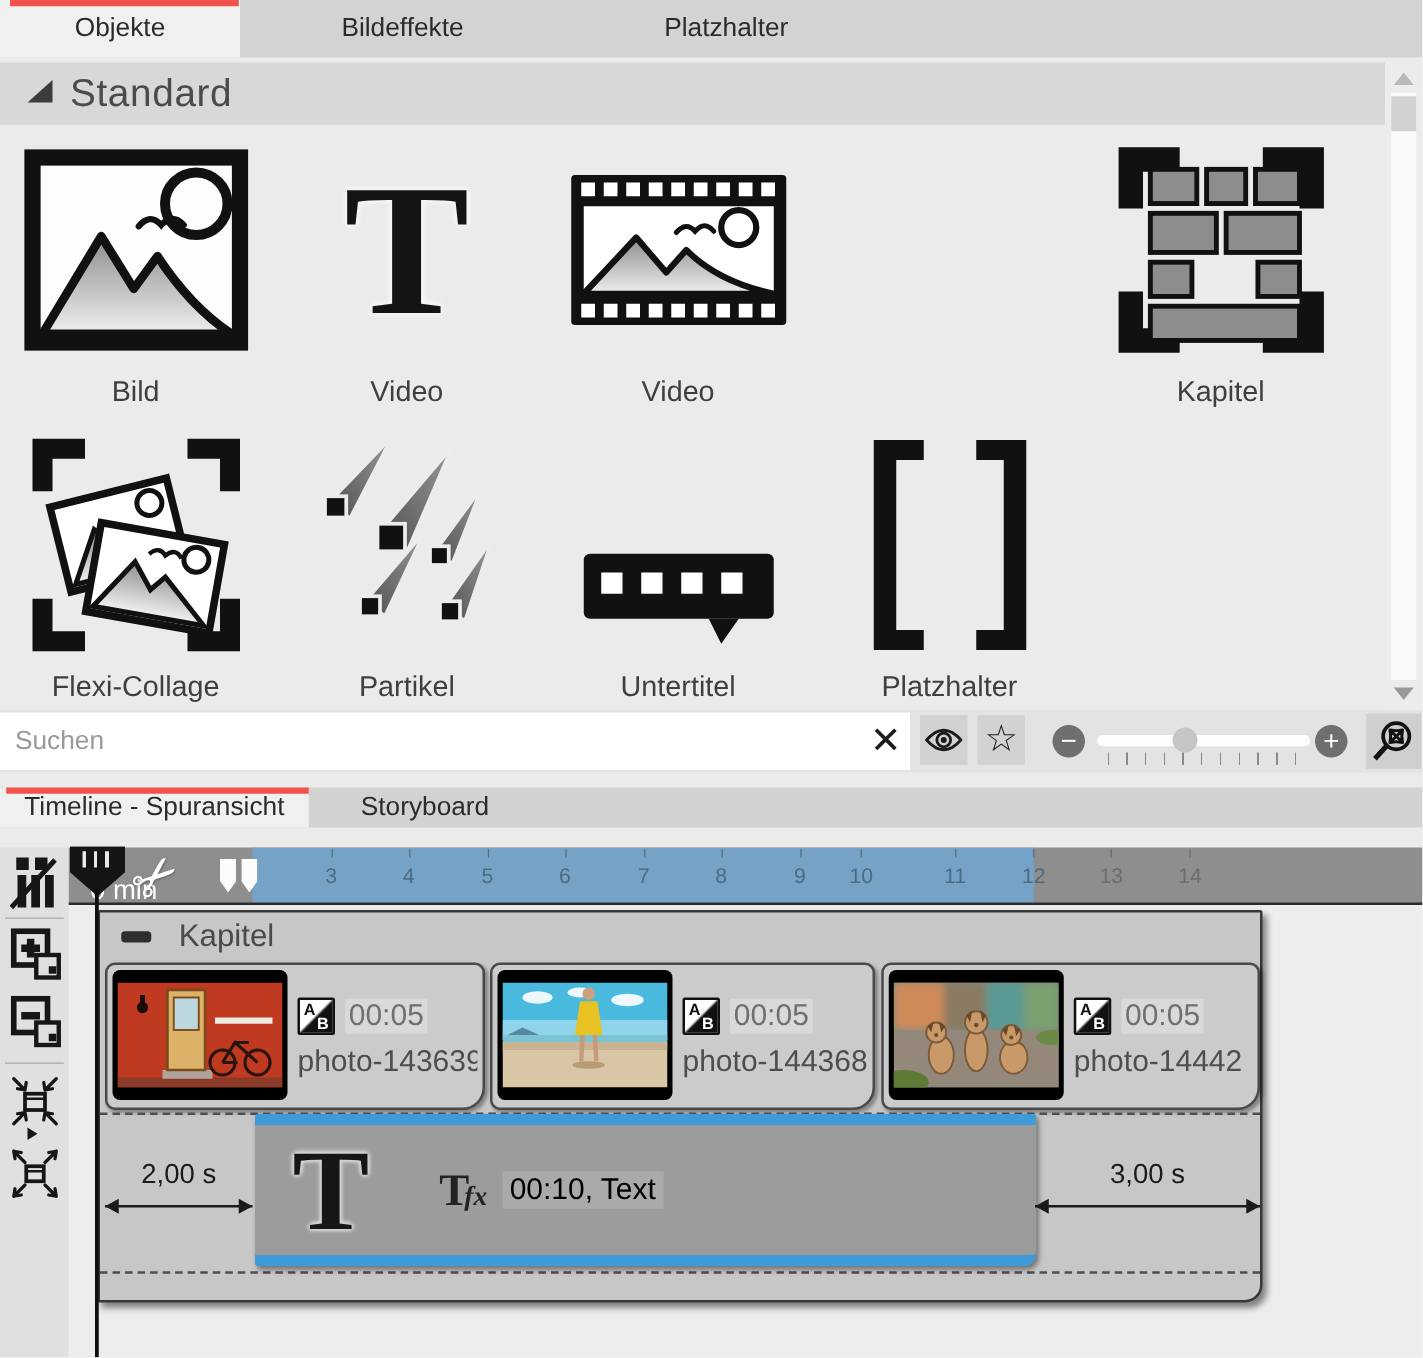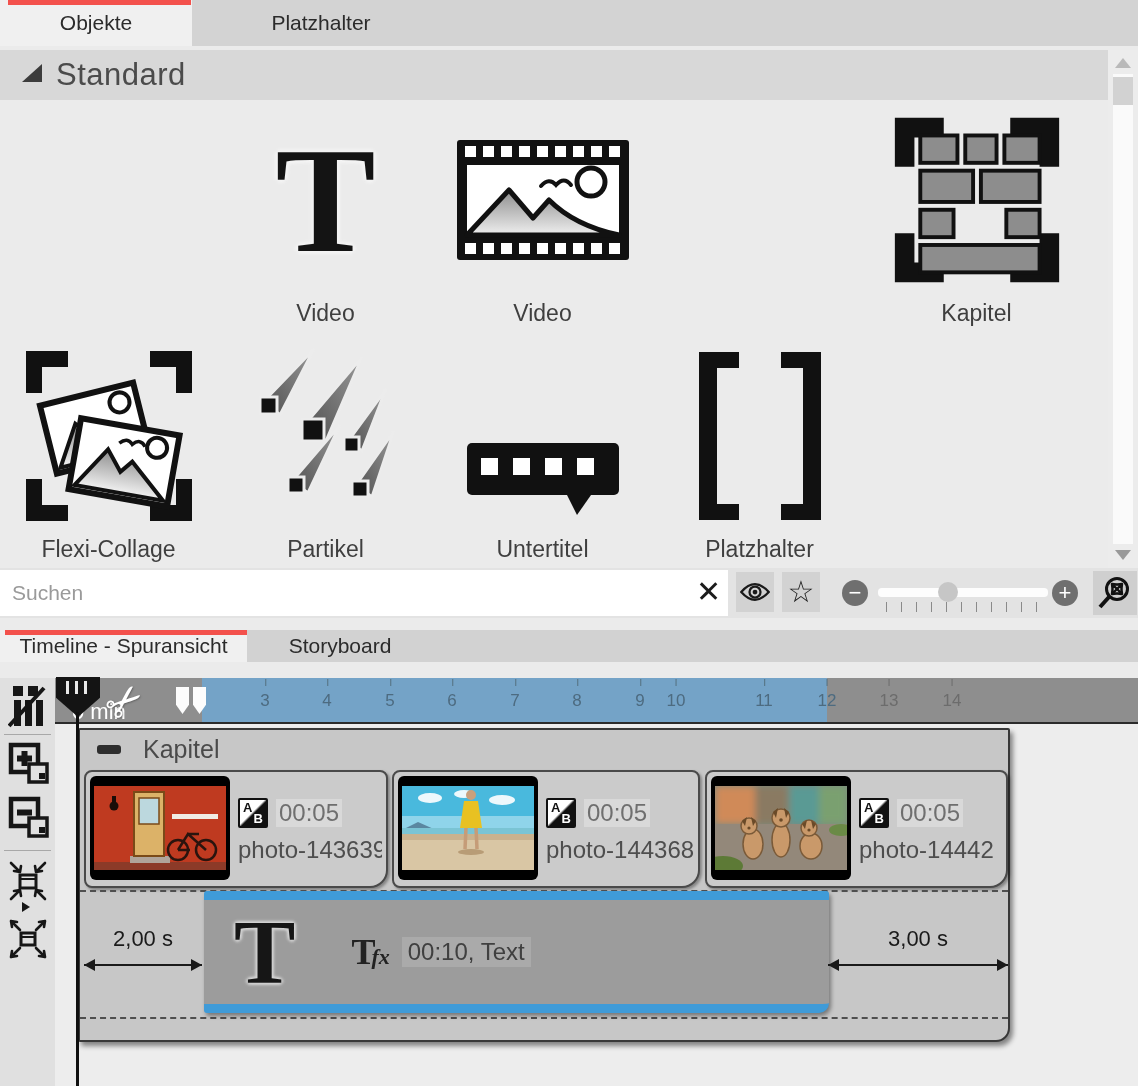--- a/index.html
+++ b/index.html
@@ -66,21 +66,21 @@
   .tb-btn{position:absolute;left:8px;cursor:pointer;}
   .tb-sep{position:absolute;left:4px;width:47px;height:1px;background:#a8a8a8;}
 
   .ruler{position:absolute;left:55px;top:678px;width:1083px;height:44px;background:#8e8e8e;
          border-bottom:2px solid #2b2b2b;overflow:hidden;cursor:pointer;}
   .ruler-sel{position:absolute;left:147px;top:0;width:625px;height:100%;background:#74a3c7;}
   .rnum{position:absolute;top:0;height:100%;transform:translateX(-50%);font-size:17px;color:#4d6b80;padding-top:13px;}
   .rnum::before{content:"";position:absolute;top:1px;left:50%;width:1px;height:7px;background:#54707f;}
   .rnum.gray{color:#6c6c6c}.rnum.gray::before{background:#6c6c6c}
   .n0{left:210px}.n1{left:272px}.n2{left:335px}.n3{left:397px}.n4{left:460px}.n5{left:522px}
-  .n6{left:585px}.n7{left:621px}.n8{left:709px}.n9{left:772px}.n10{left:834px}.n11{left:897px}
+  .n6{left:585px}.n7{left:634px}.n8{left:709px}.n9{left:772px}.n10{left:834px}.n11{left:897px}
 
   .ph-head{position:absolute;left:56px;top:677px;width:44px;height:40px;background:#141414;z-index:6;cursor:grab;
            clip-path:polygon(0 0,100% 0,100% 52%,50% 100%,0 52%);}
   .ph-head::before{content:"";position:absolute;left:10px;top:4px;right:10px;height:13px;
            background:repeating-linear-gradient(90deg,#e8e8e8 0 3px,transparent 3px 9px);}
   .ph-line{position:absolute;left:76px;top:712px;width:3px;height:374px;background:#0f0f0f;z-index:6;}
   .zero-label{position:absolute;left:72px;top:699px;font-size:22px;color:#fff;z-index:5;}
   .scissors{position:absolute;left:106px;top:676px;font-size:44px;color:#fff;z-index:5;
             transform:rotate(-40deg);text-shadow:0 1px 2px rgba(0,0,0,.35);cursor:pointer;}
   .split-marker{position:absolute;left:176px;top:687px;z-index:5;display:flex;gap:4px;cursor:grab;}
@@ -114,51 +114,71 @@
   
   .text-obj{position:absolute;left:124px;top:161px;width:625px;height:122px;background:#9c9c9c;
             border-top:9px solid #3f9bd8;border-bottom:9px solid #3f9bd8;box-sizing:border-box;
             border-radius:3px 3px 10px 3px;box-shadow:2px 3px 4px rgba(0,0,0,.4);
             display:flex;align-items:center;cursor:grab;}
   .tobj-T{font-family:"Liberation Serif",serif;font-weight:bold;font-size:92px;line-height:92px;color:#161616;
           margin-left:30px;text-shadow:-2px 0 3px #d4d4d4,2px 0 3px #d4d4d4,0 -2px 3px #d4d4d4,0 2px 3px #d4d4d4;}
   .tfx{margin-left:56px;white-space:nowrap;color:#222;}
   .tfx-t{font-family:"Liberation Serif",serif;font-weight:bold;font-size:36px;}
   .tfx-fx{font-family:"Liberation Serif",serif;font-style:italic;font-weight:bold;font-size:22px;margin-left:-4px;margin-top:24px;}
-  .tobj-info{margin-left:12px;font-size:24px;color:#404040;background:rgba(255,255,255,.15);padding:1px 6px;white-space:nowrap;}
+  .tobj-info{margin-left:12px;font-size:24px;color:#000000;background:rgba(255,255,255,.15);padding:1px 6px;white-space:nowrap;}
 
   
   .gap{position:absolute;top:196px;text-align:center;}
   .gap.gl{left:4px;width:118px}.gap.gr{left:748px;width:180px}
   .gap-label{font-size:22px;color:#1a1a1a;}
   .gap-arrow{position:relative;height:2px;background:#1a1a1a;margin-top:12px;}
   .gap-arrow::before{content:"";position:absolute;left:0;top:-5px;border-right:11px solid #1a1a1a;
                      border-top:6px solid transparent;border-bottom:6px solid transparent;}
   .gap-arrow::after{content:"";position:absolute;right:0;top:-5px;border-left:11px solid #1a1a1a;
                      border-top:6px solid transparent;border-bottom:6px solid transparent;}
 </style>
 </head>
 <body>
 
 <div id="app">
 
   <div class="top-tabs">
     <div class="ttab t0 active">
         <span>Objekte</span>
       </div>
+    <div class="ttab t2">
+        <span>Bildeffekte</span>
+      </div>
     <div class="ttab t3">
         <span>Platzhalter</span>
       </div>
   </div>
 
   <div class="sec-head">
     <div class="sec-tri"></div>
     <div class="sec-title">Standard</div>
   </div>
 
+  <div class="obj-cell r1 c0">
+    <div class="obj-icon">
+      <svg width="180" height="162" viewBox="0 0 180 162">
+        <defs>
+            <linearGradient id="gb1" x1="0" y1="0" x2="0" y2="1">
+              <stop offset="0" stop-color="#8d8d8d"></stop>
+              <stop offset="1" stop-color="#efefef"></stop>
+            </linearGradient>
+          </defs>
+        <rect x="7" y="7" width="166" height="148" fill="#fdfdfd" stroke="#111" stroke-width="13"></rect>
+        <circle cx="138" cy="44" r="25" fill="#fdfdfd" stroke="#111" stroke-width="8"></circle>
+        <path d="M15 148 L62 70 L88 112 L107 86 C128 118 148 136 166 148 Z" fill="url(#gb1)" stroke="#111" stroke-width="7" stroke-linejoin="round"></path>
+        <path d="M92 62 q9 -11 18 -1 q9 -10 18 0" fill="none" stroke="#111" stroke-width="5" stroke-linecap="round"></path>
+      </svg>
+    </div>
+    <div class="obj-label">Bild</div>
+  </div>
 
   <div class="obj-cell r1 c1">
     <div class="obj-icon">
         <span class="bigT">T</span>
       </div>
     <div class="obj-label">Video</div>
   </div>
 
   <div class="obj-cell r1 c2">
     <div class="obj-icon">

